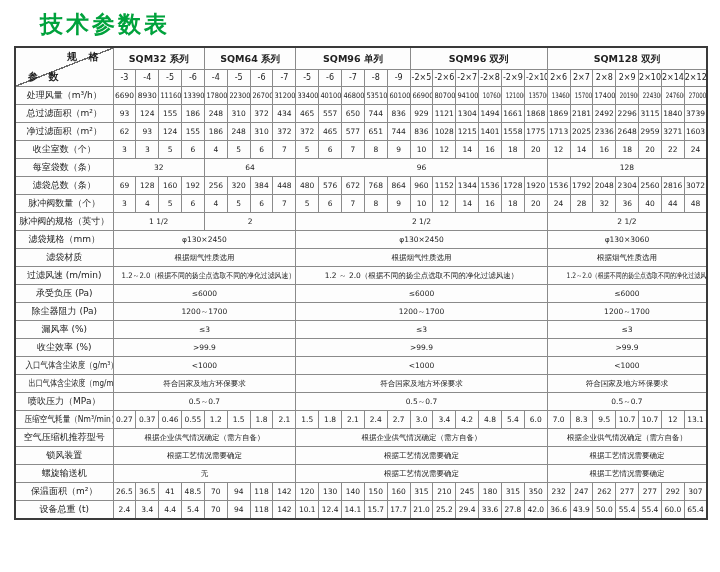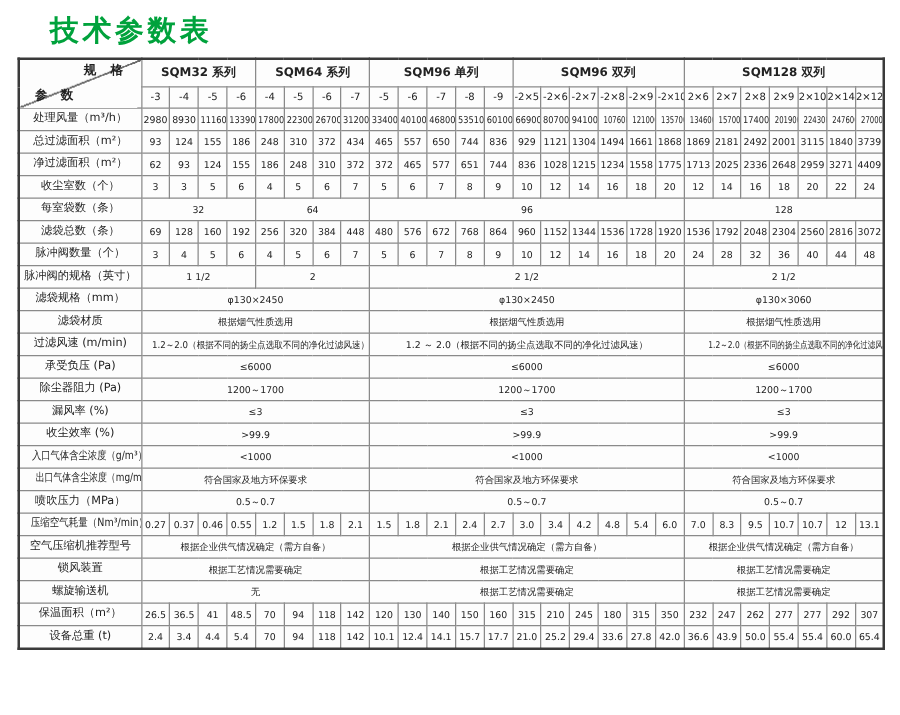--- a/index.html
+++ b/index.html
@@ -108,21 +108,21 @@
         <th><span class="fit">2×8</span></th>
         <th><span class="fit">2×9</span></th>
         <th><span class="fit">2×10</span></th>
         <th><span class="fit">2×14</span></th>
         <th><span class="fit">2×12</span></th>
       </tr>
     </thead>
     <tbody>
       <tr>
         <th class="row-label"><span class="fit">处理风量（m³/h）</span></th>
-        <td class="gs"><span class="fit">2980</span></td>
+        <td class="gs"><span class="fit">6690</span></td>
         <td><span class="fit">8930</span></td>
         <td><span class="fit" style="transform: scaleX(0.882);">11160</span></td>
         <td><span class="fit" style="transform: scaleX(0.882);">13390</span></td>
         <td class="gs"><span class="fit" style="transform: scaleX(0.882);">17800</span></td>
         <td><span class="fit" style="transform: scaleX(0.882);">22300</span></td>
         <td><span class="fit" style="transform: scaleX(0.882);">26700</span></td>
         <td><span class="fit" style="transform: scaleX(0.882);">31200</span></td>
         <td class="gs"><span class="fit" style="transform: scaleX(0.882);">33400</span></td>
         <td><span class="fit" style="transform: scaleX(0.882);">40100</span></td>
         <td><span class="fit" style="transform: scaleX(0.882);">46800</span></td>
@@ -159,21 +159,21 @@
         <td><span class="fit">836</span></td>
         <td class="gs"><span class="fit">929</span></td>
         <td><span class="fit">1121</span></td>
         <td><span class="fit">1304</span></td>
         <td><span class="fit">1494</span></td>
         <td><span class="fit">1661</span></td>
         <td><span class="fit">1868</span></td>
         <td class="gs"><span class="fit">1869</span></td>
         <td><span class="fit">2181</span></td>
         <td><span class="fit">2492</span></td>
-        <td><span class="fit">2001</span></td>
+        <td><span class="fit">2296</span></td>
         <td><span class="fit">3115</span></td>
         <td><span class="fit">1840</span></td>
         <td><span class="fit">3739</span></td>
       </tr>
       <tr>
         <th class="row-label"><span class="fit">净过滤面积（m²）</span></th>
         <td class="gs"><span class="fit">62</span></td>
         <td><span class="fit">93</span></td>
         <td><span class="fit">124</span></td>
         <td><span class="fit">155</span></td>
@@ -182,30 +182,30 @@
         <td><span class="fit">310</span></td>
         <td><span class="fit">372</span></td>
         <td class="gs"><span class="fit">372</span></td>
         <td><span class="fit">465</span></td>
         <td><span class="fit">577</span></td>
         <td><span class="fit">651</span></td>
         <td><span class="fit">744</span></td>
         <td class="gs"><span class="fit">836</span></td>
         <td><span class="fit">1028</span></td>
         <td><span class="fit">1215</span></td>
-        <td><span class="fit">1234</span></td>
+        <td><span class="fit">1401</span></td>
         <td><span class="fit">1558</span></td>
         <td><span class="fit">1775</span></td>
         <td class="gs"><span class="fit">1713</span></td>
         <td><span class="fit">2025</span></td>
         <td><span class="fit">2336</span></td>
         <td><span class="fit">2648</span></td>
         <td><span class="fit">2959</span></td>
         <td><span class="fit">3271</span></td>
-        <td><span class="fit">4409</span></td>
+        <td><span class="fit">1603</span></td>
       </tr>
       <tr>
         <th class="row-label"><span class="fit">收尘室数（个）</span></th>
         <td class="gs"><span class="fit">3</span></td>
         <td><span class="fit">3</span></td>
         <td><span class="fit">5</span></td>
         <td><span class="fit">6</span></td>
         <td class="gs"><span class="fit">4</span></td>
         <td><span class="fit">5</span></td>
         <td><span class="fit">6</span></td>

